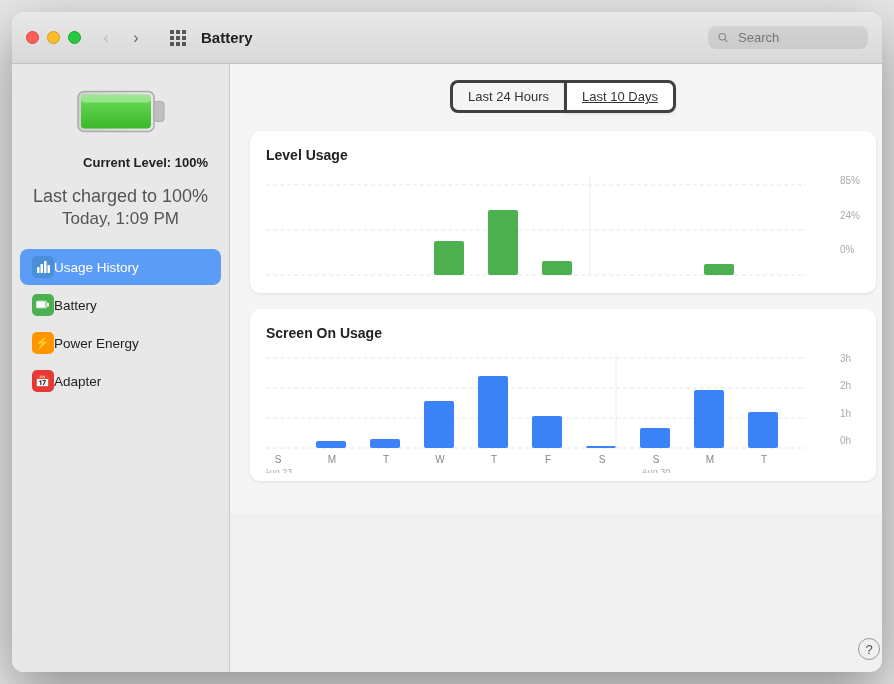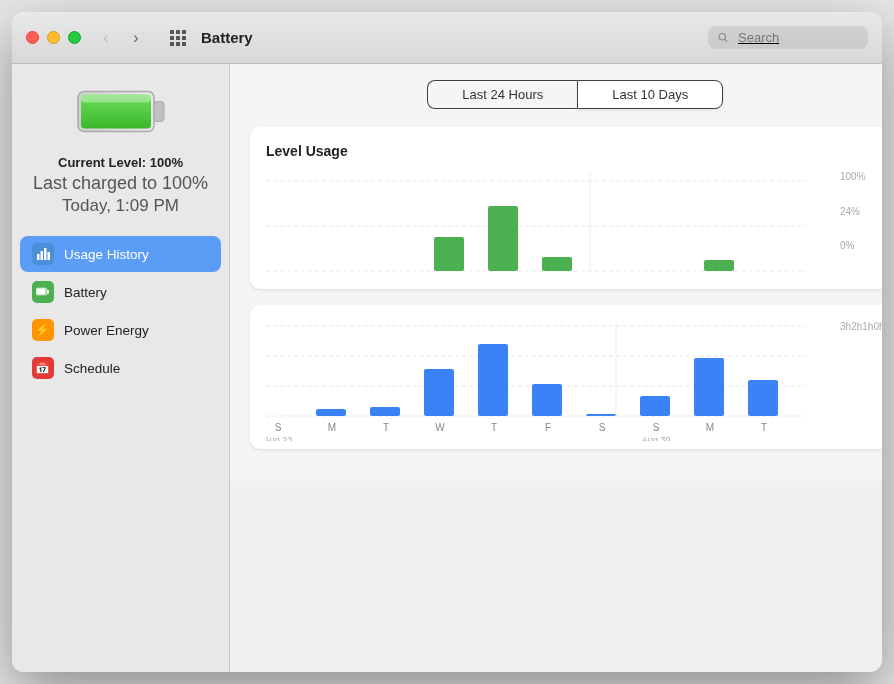--- a/index.html
+++ b/index.html
@@ -85,21 +85,20 @@
       flex: 1;
     }
     .search-box {
       display: flex;
       align-items: center;
       background: rgba(0,0,0,0.08);
       border-radius: 8px;
       padding: 4px 10px;
       gap: 10px;
       width: 160px;
-      text-decoration: underline;
     }
     .search-box input {
       border: none;
       background: transparent;
       outline: none;
       font-size: 13px;
       color: #333;
       width: 120px;
     }
     
@@ -129,39 +128,39 @@
       height: 100%;
     }
     .battery-status {
       text-align: center;
       margin-bottom: 16px;
     }
     .battery-level {
       font-size: 13px;
       font-weight: 700;
       color: #222;
-      margin-bottom: 3px;
+      margin-bottom: 16px;
+      text-align: right;
     }
     .battery-charged {
       font-size: 18px;
       color: #555;
       margin-bottom: 2px;
     }
     .battery-time {
       font-size: 17px;
       color: #555;
     }
     .sidebar-nav {
       width: 100%;
       padding: 4px 8px;
     }
     .sidebar-item {
       display: flex;
       align-items: center;
-      gap: 10px;
       padding: 7px 12px;
       border-radius: 8px;
       cursor: pointer;
       margin-bottom: 2px;
       font-size: 13.5px;
       color: #222;
     }
     .sidebar-item.active {
       background: #5b9cf6;
       color: white;
@@ -185,33 +184,34 @@
       padding: 16px 20px;
       overflow-y: auto;
     }
     .tab-bar {
       display: flex;
       justify-content: center;
       gap: 0;
       margin-bottom: 18px;
     }
     .tab-btn {
-      padding: 6px 34px;
+      padding: 6px 15px;
       font-size: 13px;
       background: none;
-      border: 1px solid #404040;
+      border: 3px solid #404040;
       cursor: pointer;
       color: #333;
     }
     .tab-btn:first-child {
       border-radius: 8px 0 0 8px;
       border-right: none;
     }
     .tab-btn:last-child {
       border-radius: 0 8px 8px 0;
+      text-decoration: underline;
     }
     .tab-btn.active {
       background: white;
       font-weight: 500;
       box-shadow: 0 1px 3px rgba(0,0,0,0.1);
     }
     
     .chart-container {
       background: white;
       border-radius: 10px;
@@ -343,21 +343,21 @@
         <div class="sidebar-item">
           <div class="sidebar-item-icon" style="background:#ff9500;">
             <span style="font-size:12px;color:white;">⚡</span>
           </div>
           <span>Power Energy</span>
         </div>
         <div class="sidebar-item">
           <div class="sidebar-item-icon" style="background:#e53935;">
             <span style="font-size:12px;color:white;">📅</span>
           </div>
-          <span>Schedule</span>
+          <span>Adapter</span>
         </div>
       </nav>
     </div>
 
     <div class="main-wrapper">
       <div class="main-panel">
 
         <div class="tab-bar">
           <button class="tab-btn">Last 24 Hours</button>
           <button class="tab-btn active">Last 10 Days</button>
@@ -391,28 +391,29 @@
               <text x="336" y="118" font-size="10" fill="#888" text-anchor="middle">S</text>
               <text x="390" y="118" font-size="10" fill="#888" text-anchor="middle">S</text>
               <text x="444" y="118" font-size="10" fill="#888" text-anchor="middle">M</text>
               <text x="498" y="118" font-size="10" fill="#888" text-anchor="middle">T</text>
 
               <text x="12" y="130" font-size="9" fill="#aaa" text-anchor="middle">Aug 23</text>
               <text x="390" y="130" font-size="9" fill="#aaa" text-anchor="middle">Aug 30</text>
             </svg>
 
             <div style="display:flex;flex-direction:column;justify-content:space-between;padding-bottom:30px;padding-left:4px;font-size:10px;color:#aaa;">
-              <span>100%</span>
+              <span>85%</span>
               <span>24%</span>
               <span>0%</span>
             </div>
           </div>
         </div>
 
         <div class="chart-container">
+          <div class="chart-title">Screen On Usage</div>
           <div style="display:flex; align-items:stretch;">
             <svg width="570" height="120" viewBox="0 0 570 120">
 
               <line x1="0" y1="5" x2="540" y2="5" stroke="#e0e0e0" stroke-width="0.8" stroke-dasharray="4,3"></line>
               <line x1="0" y1="35" x2="540" y2="35" stroke="#e0e0e0" stroke-width="0.8" stroke-dasharray="4,3"></line>
               <line x1="0" y1="65" x2="540" y2="65" stroke="#e0e0e0" stroke-width="0.8" stroke-dasharray="4,3"></line>
               <line x1="0" y1="95" x2="540" y2="95" stroke="#e0e0e0" stroke-width="0.8" stroke-dasharray="4,3"></line>
 
               <rect x="50" y="88" width="30" height="7" fill="#3b82f6" rx="2"></rect>
 
@@ -442,21 +443,21 @@
               <text x="282" y="110" font-size="10" fill="#888" text-anchor="middle">F</text>
               <text x="336" y="110" font-size="10" fill="#888" text-anchor="middle">S</text>
               <text x="390" y="110" font-size="10" fill="#888" text-anchor="middle">S</text>
               <text x="444" y="110" font-size="10" fill="#888" text-anchor="middle">M</text>
               <text x="498" y="110" font-size="10" fill="#888" text-anchor="middle">T</text>
 
               <text x="12" y="122" font-size="9" fill="#aaa" text-anchor="middle">Aug 23</text>
               <text x="390" y="122" font-size="9" fill="#aaa" text-anchor="middle">Aug 30</text>
             </svg>
 
-            <div style="display:flex;flex-direction:row;justify-content:space-between;padding-bottom:27px;padding-left:4px;font-size:10px;color:#aaa;">
+            <div style="display:flex;flex-direction:column;justify-content:space-between;padding-bottom:27px;padding-left:4px;font-size:10px;color:#aaa;">
               <span>3h</span>
               <span>2h</span>
               <span>1h</span>
               <span>0h</span>
             </div>
           </div>
         </div>
       </div>
       <button class="help-btn">?</button>
     </div>

